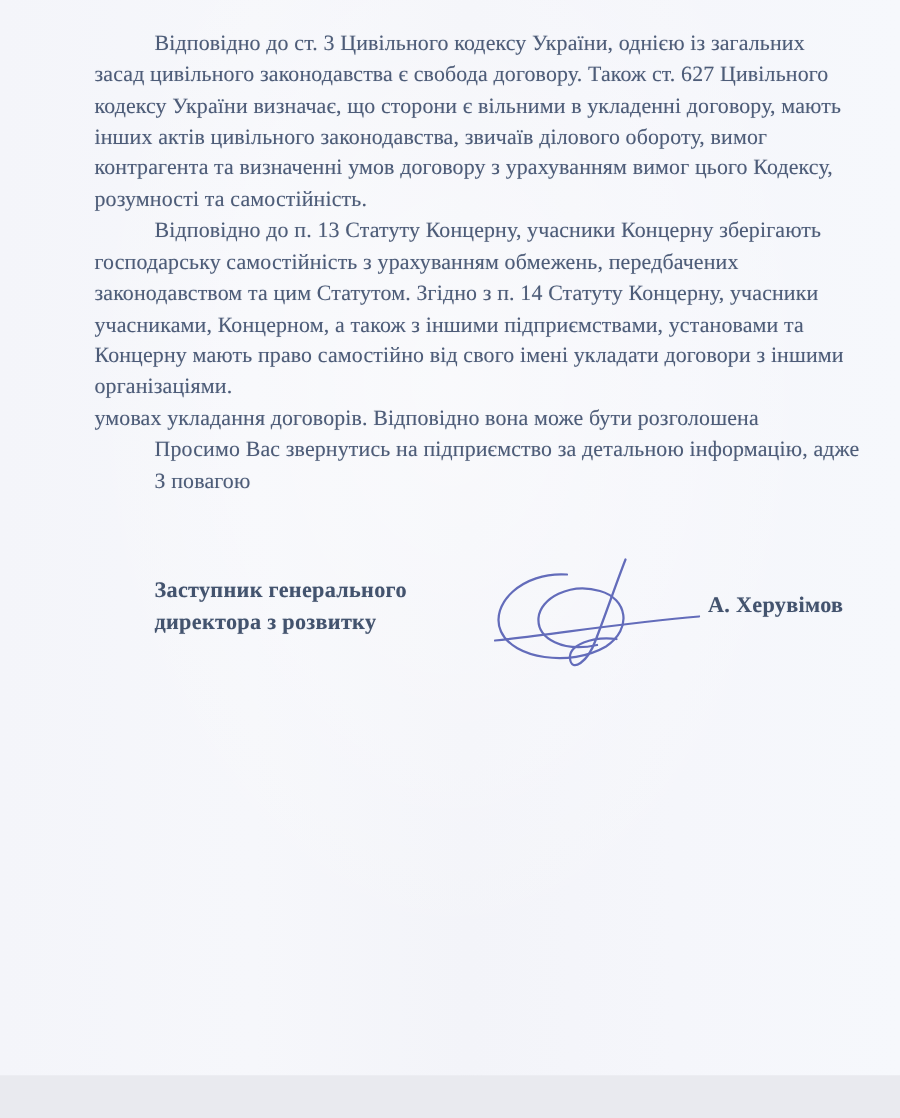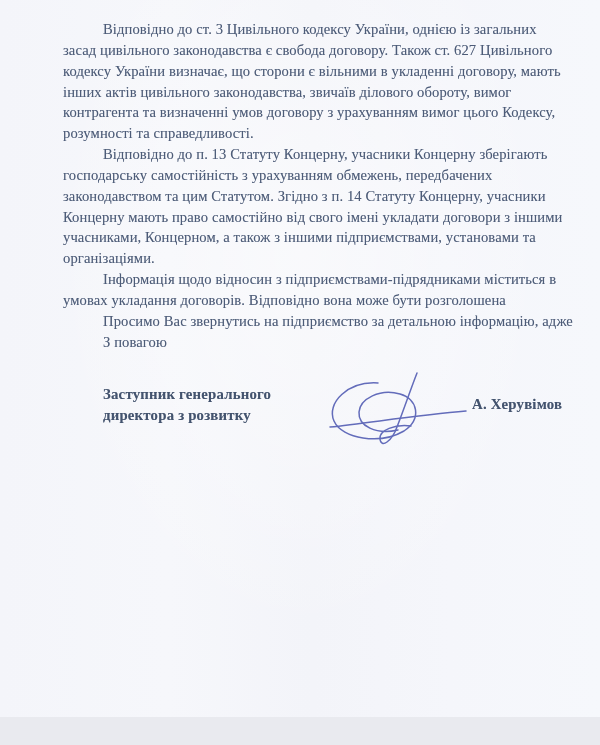--- a/index.html
+++ b/index.html
@@ -70,28 +70,27 @@
 <body>
 
 <div class="page">
 
   <div class="doc">
     <div class="line indent">Відповідно до ст. 3 Цивільного кодексу України, однією із загальних</div>
     <div class="line">засад цивільного законодавства є свобода договору. Також ст. 627 Цивільного</div>
     <div class="line">кодексу України визначає, що сторони є вільними в укладенні договору, мають</div>
     <div class="line">інших актів цивільного законодавства, звичаїв ділового обороту, вимог</div>
     <div class="line">контрагента та визначенні умов договору з урахуванням вимог цього Кодексу,</div>
-    <div class="line">розумності та справедливості.</div>
+    <div class="line">розумності та самостійність.</div>
     <div class="line indent">Відповідно до п. 13 Статуту Концерну, учасники Концерну зберігають</div>
     <div class="line">господарську самостійність з урахуванням обмежень, передбачених</div>
     <div class="line">законодавством та цим Статутом. Згідно з п. 14 Статуту Концерну, учасники</div>
+    <div class="line">учасниками, Концерном, а також з іншими підприємствами, установами та</div>
     <div class="line">Концерну мають право самостійно від свого імені укладати договори з іншими</div>
-    <div class="line">учасниками, Концерном, а також з іншими підприємствами, установами та</div>
     <div class="line">організаціями.</div>
-    <div class="line indent">Інформація щодо відносин з підприємствами-підрядниками міститься в</div>
     <div class="line">умовах укладання договорів. Відповідно вона може бути розголошена</div>
     <div class="line indent">Просимо Вас звернутись на підприємство за детальною інформацію, адже</div>
     <div class="line indent">З повагою</div>
   </div>
 
   <div class="sig-title">
     <div>Заступник генерального</div>
     <div>директора з розвитку</div>
   </div>
 

